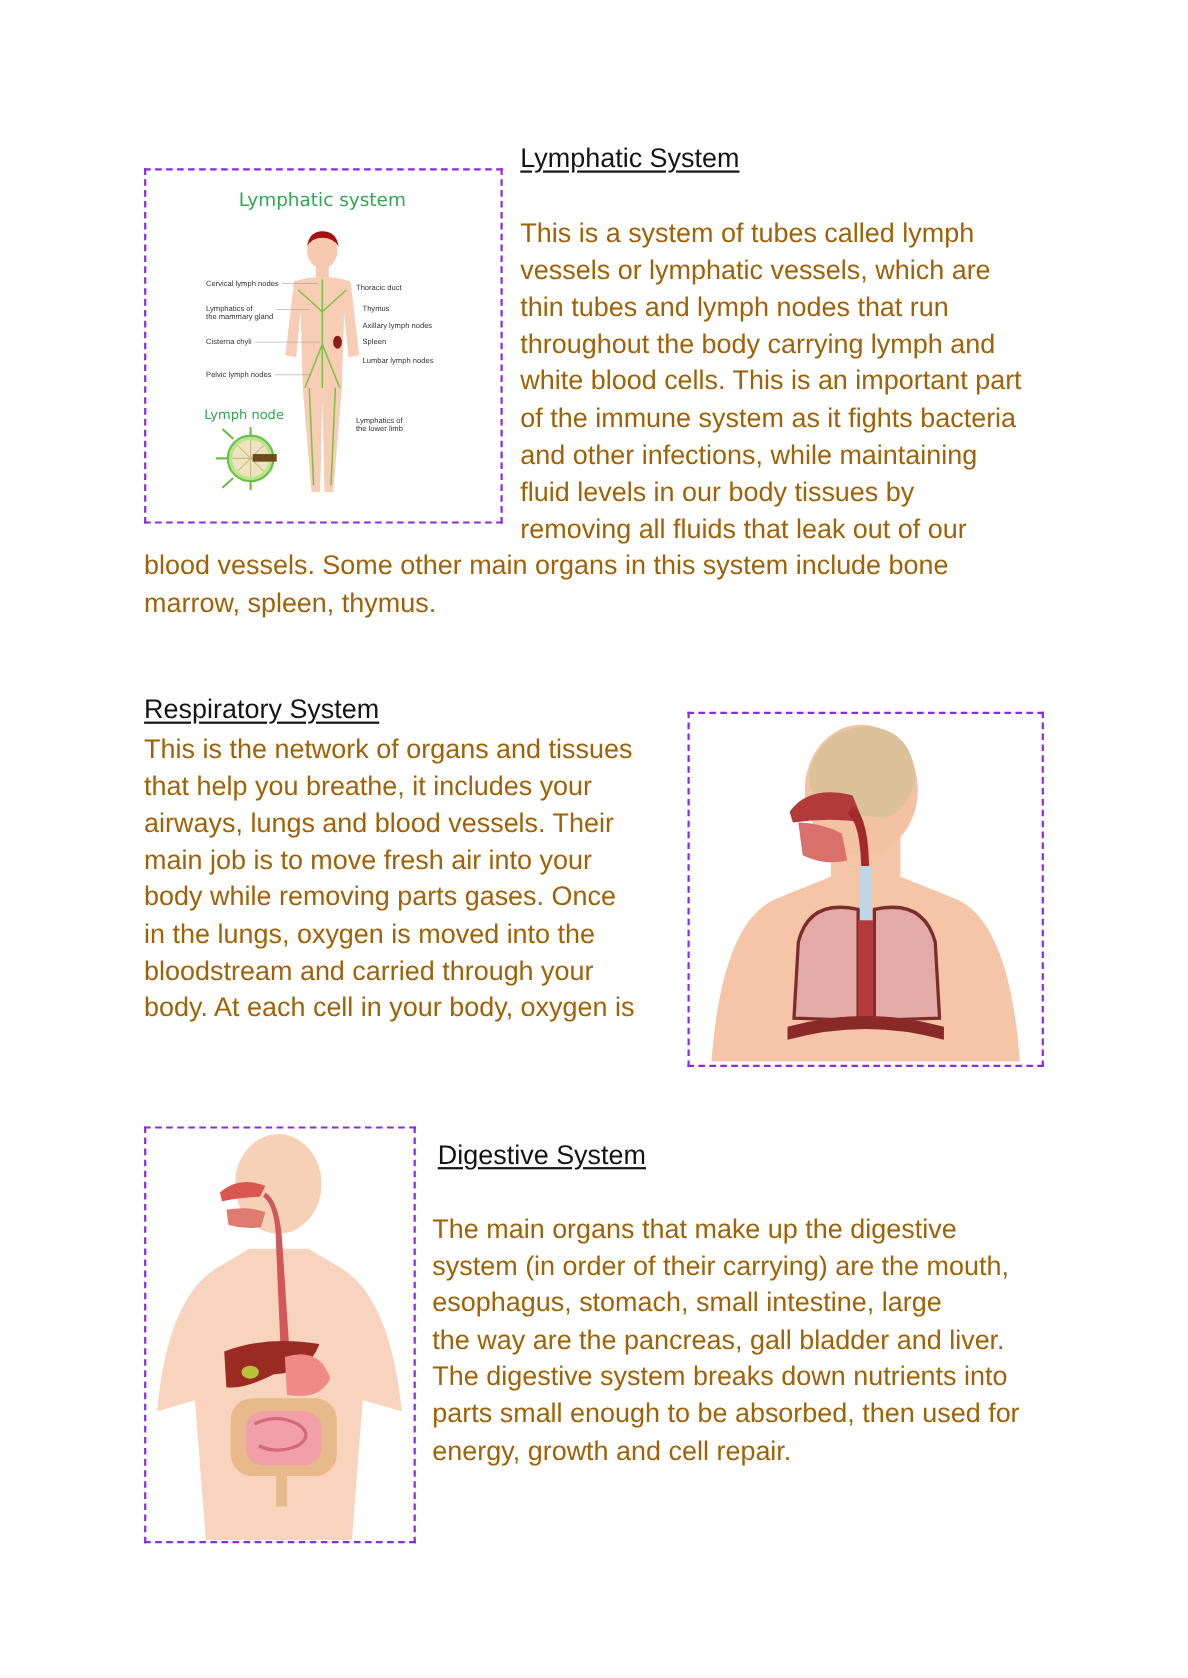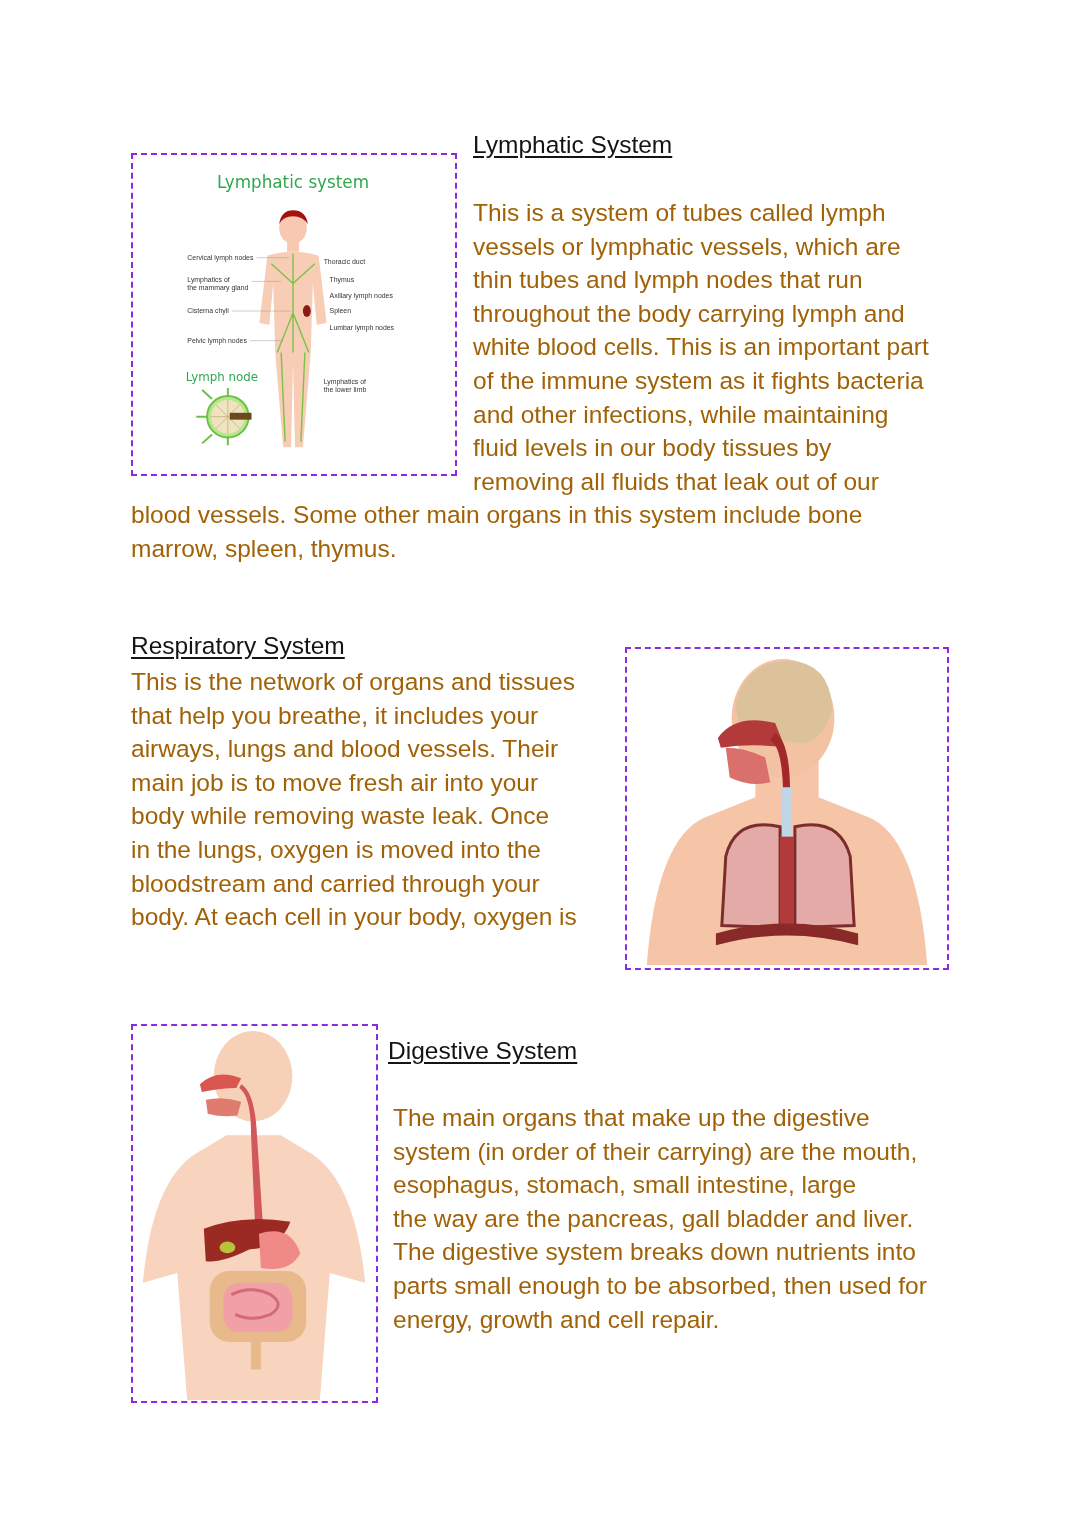--- a/index.html
+++ b/index.html
@@ -80,21 +80,21 @@
   <span class="line">marrow, spleen, thymus.</span>
 </div>
 
 <div class="heading" style="left:131px; top:598px;margin-top:31px;">Respiratory System</div>
 
 <div class="text" style="left:131px; top:665px;">
   <span class="line">This is the network of organs and tissues</span>
   <span class="line">that help you breathe, it includes your</span>
   <span class="line">airways, lungs and blood vessels. Their</span>
   <span class="line">main job is to move fresh air into your</span>
-  <span class="line">body while removing waste leak. Once</span>
+  <span class="line">body while removing parts gases. Once</span>
   <span class="line">in the lungs, oxygen is moved into the</span>
   <span class="line">bloodstream and carried through your</span>
   <span class="line">body. At each cell in your body, oxygen is</span>
 </div>
 
 <div class="frame" style="left:625px; top:647px; width:324px; height:323px;">
   <svg viewBox="0 0 324 323">
     <g>
       <path d="M20 320 Q30 190 80 170 L130 150 L130 110 L194 110 L194 150 L244 170 Q294 190 304 320Z" fill="#f6c4a6"></path>
       <ellipse cx="158" cy="70" rx="52" ry="60" fill="#f3c2a2"></ellipse>
@@ -135,21 +135,21 @@
     <path d="M128 210 Q160 200 170 230 Q160 250 130 245Z" fill="#ef8a86"></path>
     <g>
       <rect x="78" y="248" width="98" height="72" rx="20" fill="#e8b98a"></rect>
       <rect x="92" y="260" width="70" height="50" rx="16" fill="#f0a0a6"></rect>
       <path d="M100 272 Q120 262 140 272 Q155 282 140 292 Q120 300 104 292" stroke="#d46a78" stroke-width="3" fill="none"></path>
       <rect x="120" y="318" width="10" height="30" fill="#e8b98a"></rect>
     </g>
   </svg>
 </div>
 
-<div class="heading" style="left:388px; top:1034px;">Digestive System</div>
+<div class="heading" style="left:398px; top:1034px;">Digestive System</div>
 
 <div class="text" style="left:393px; top:1101px;">
   <span class="line">The main organs that make up the digestive</span>
   <span class="line">system (in order of their carrying) are the mouth,</span>
   <span class="line">esophagus, stomach, small intestine, large</span>
   <span class="line">the way are the pancreas, gall bladder and liver.</span>
   <span class="line">The digestive system breaks down nutrients into</span>
   <span class="line">parts small enough to be absorbed, then used for</span>
   <span class="line">energy, growth and cell repair.</span>
 </div>

